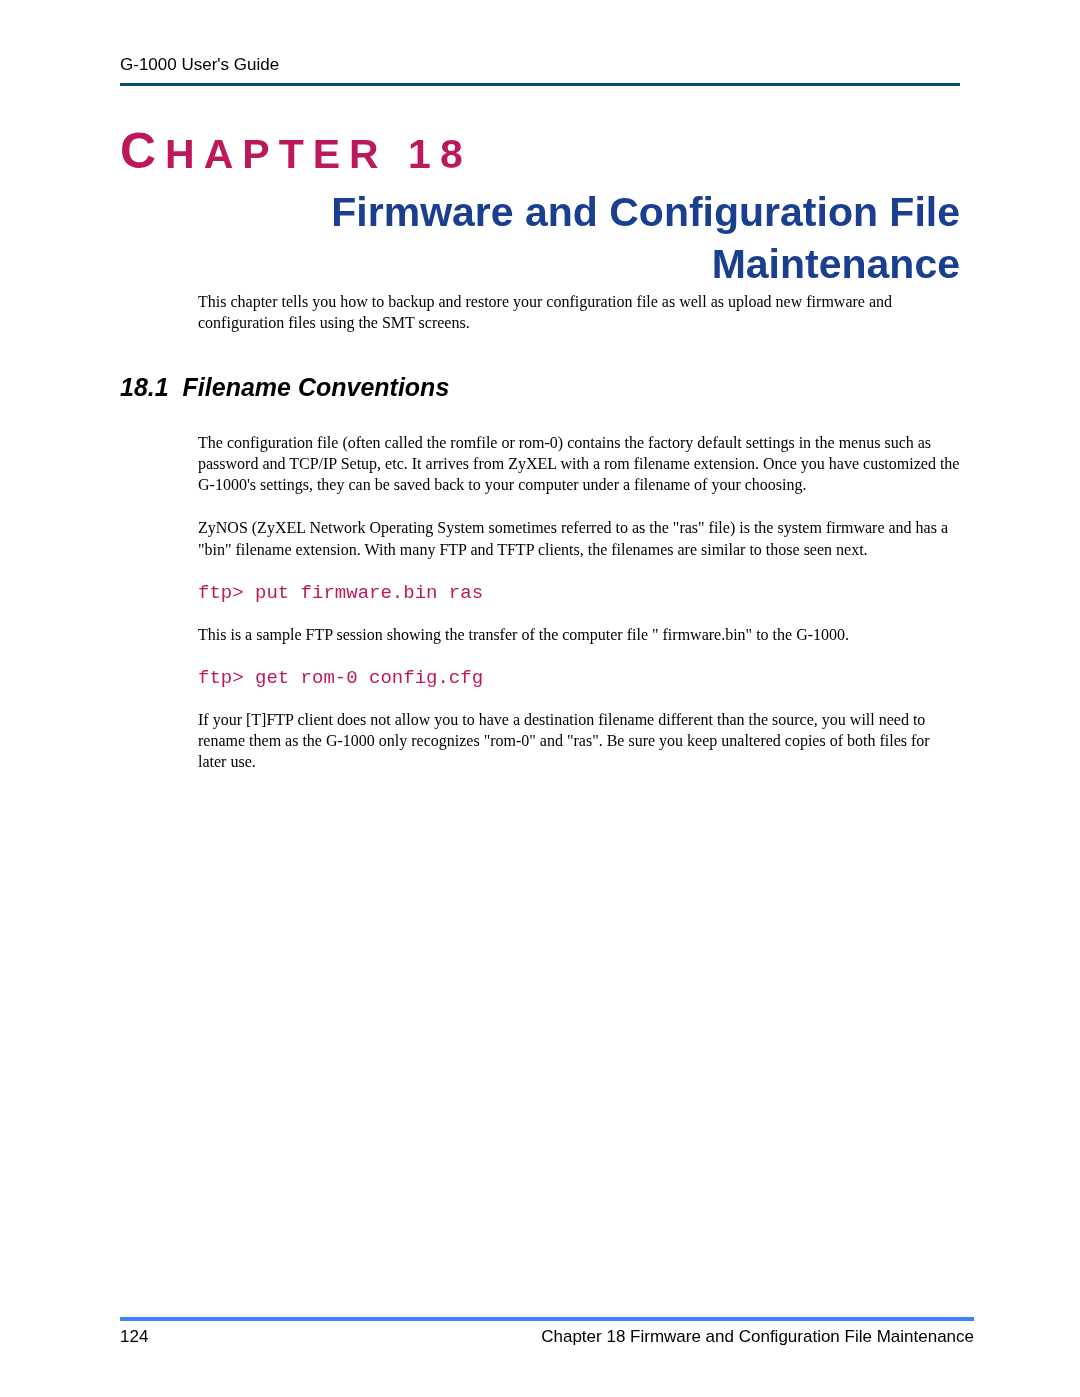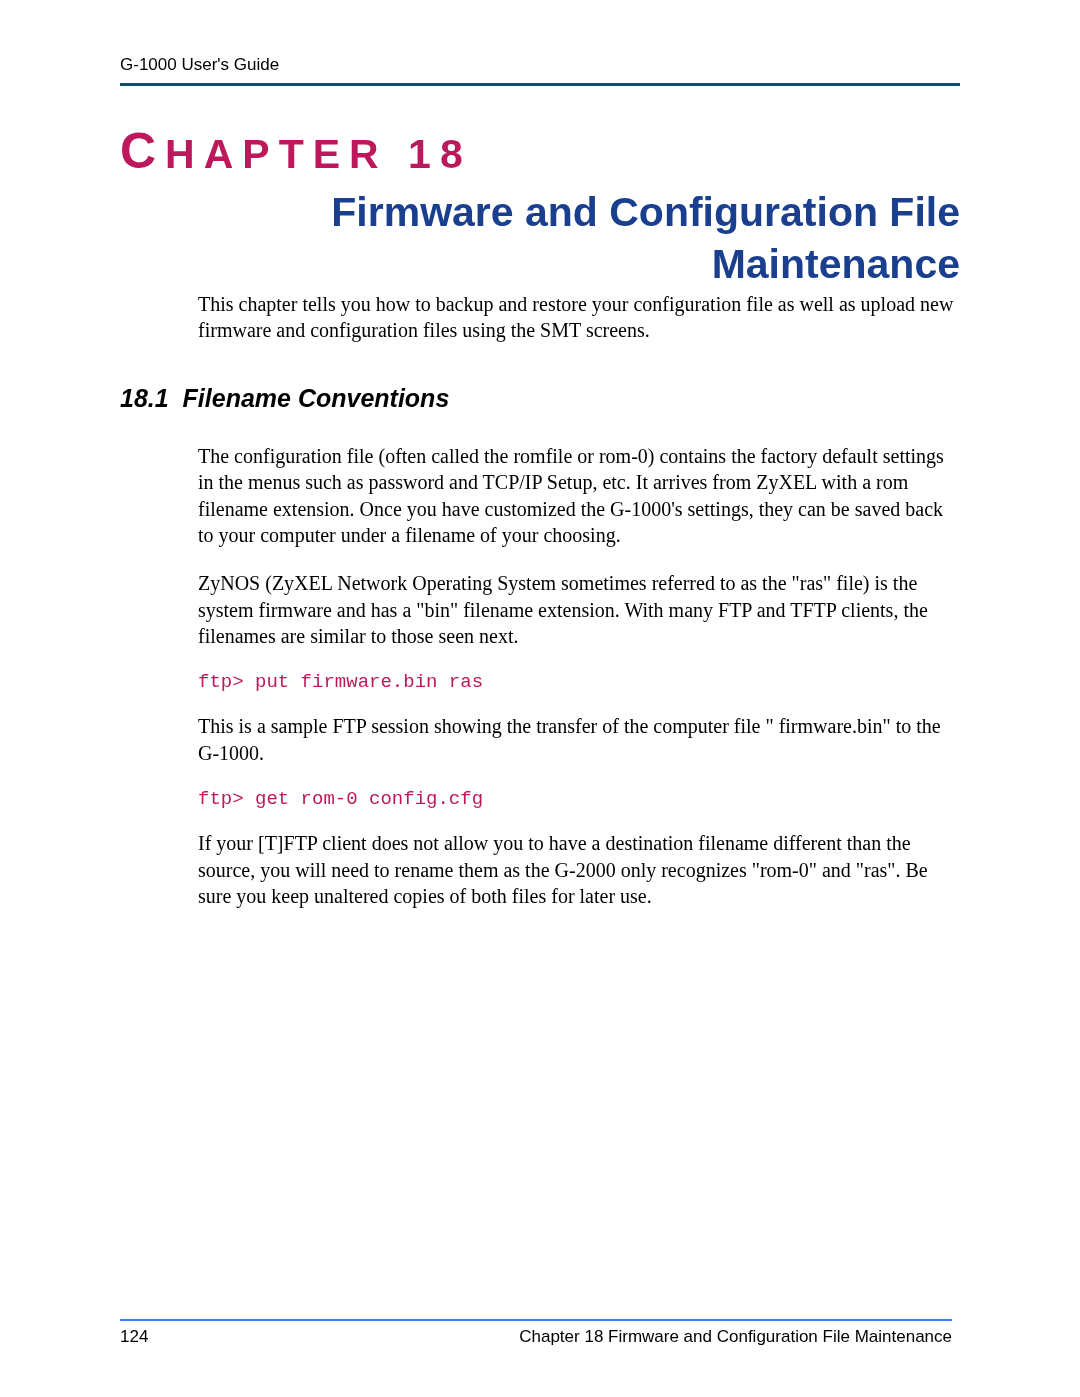--- a/index.html
+++ b/index.html
@@ -3,24 +3,24 @@
 <meta charset="utf-8">
 <style>
   * { box-sizing: border-box; margin: 0; padding: 0; }
   html, body { width: 1080px; height: 1397px; background: #fff; font-family: "Times New Roman", Times, serif; color: #000; }
   .page { position: relative; width: 1080px; height: 1397px; padding: 55px 120px 50px 120px; }
   .header { font-family: Arial, Helvetica, sans-serif; font-size: 17px; color: #000; padding-bottom: 8px; border-bottom: 3px solid #0c4a6e; margin-bottom: 36px; }
   .chapter-label { font-family: Arial, Helvetica, sans-serif; font-size: 41px; font-weight: bold; letter-spacing: 9px; color: #be185d; text-align: left; margin-right: 4px; }
   .chapter-label .first-letter { font-size: 50px; }
   .chapter-title { font-family: Arial, Helvetica, sans-serif; font-size: 41px; font-weight: bold; color: #1a3f8f; text-align: right; line-height: 1.28; margin-top: 6px; }
   .body-indent { margin-left: 78px; }
-  .body-text { font-size: 20px; line-height: 1.32; margin-bottom: 22px; }
+  .body-text { font-size: 16px; line-height: 1.32; margin-bottom: 22px; }
   .section-heading { font-family: Arial, Helvetica, sans-serif; font-size: 25px; font-weight: bold; color: #000; margin-top: 40px; margin-bottom: 30px; font-style: italic; }
   .code { font-family: "Courier New", Courier, monospace; font-size: 19px; color: #be185d; margin-bottom: 20px; margin-top: 12px; }
-  .footer { position: absolute; left: 120px; right: 128px; bottom: 50px; border-top: 2px solid #3b82f6; padding-top: 6px; font-family: Arial, Helvetica, sans-serif; font-size: 17px; display: flex; justify-content: space-between; }
+  .footer { position: absolute; left: 120px; right: 106px; bottom: 50px; border-top: 4px solid #3b82f6; padding-top: 6px; font-family: Arial, Helvetica, sans-serif; font-size: 17px; display: flex; justify-content: space-between; }
 </style>
 </head>
 <body>
 
 <div class="page">
 
   <div class="header">
     <span>G-1000 User's Guide</span>
   </div>
 
@@ -34,20 +34,20 @@
 
   <h2 class="section-heading">
     <span>18.1</span>&nbsp;&nbsp;<span>Filename Conventions</span>
   </h2>
 
   <p class="body-text body-indent">The configuration file (often called the romfile or rom-0) contains the factory default settings in the menus such as password and TCP/IP Setup, etc. It arrives from ZyXEL with a rom filename extension. Once you have customized the G-1000's settings, they can be saved back to your computer under a filename of your choosing.</p>
   <p class="body-text body-indent">ZyNOS (ZyXEL Network Operating System sometimes referred to as the "ras" file) is the system firmware and has a "bin" filename extension. With many FTP and TFTP clients, the filenames are similar to those seen next.</p>
   <div class="code body-indent">ftp&gt; put firmware.bin ras</div>
   <p class="body-text body-indent">This is a sample FTP session showing the transfer of the computer file " firmware.bin" to the G-1000.</p>
   <div class="code body-indent">ftp&gt; get rom-0 config.cfg</div>
-  <p class="body-text body-indent">If your [T]FTP client does not allow you to have a destination filename different than the source, you will need to rename them as the G-2000 only recognizes "rom-0" and "ras". Be sure you keep unaltered copies of both files for later use.</p>
+  <p class="body-text body-indent">If your [T]FTP client does not allow you to have a destination filename different than the source, you will need to rename them as the G-1000 only recognizes "rom-0" and "ras". Be sure you keep unaltered copies of both files for later use.</p>
 
   <div class="footer">
     <span>124</span>
     <span>Chapter 18 Firmware and Configuration File Maintenance</span>
   </div>
 
 </div>
 
 </body></html>

